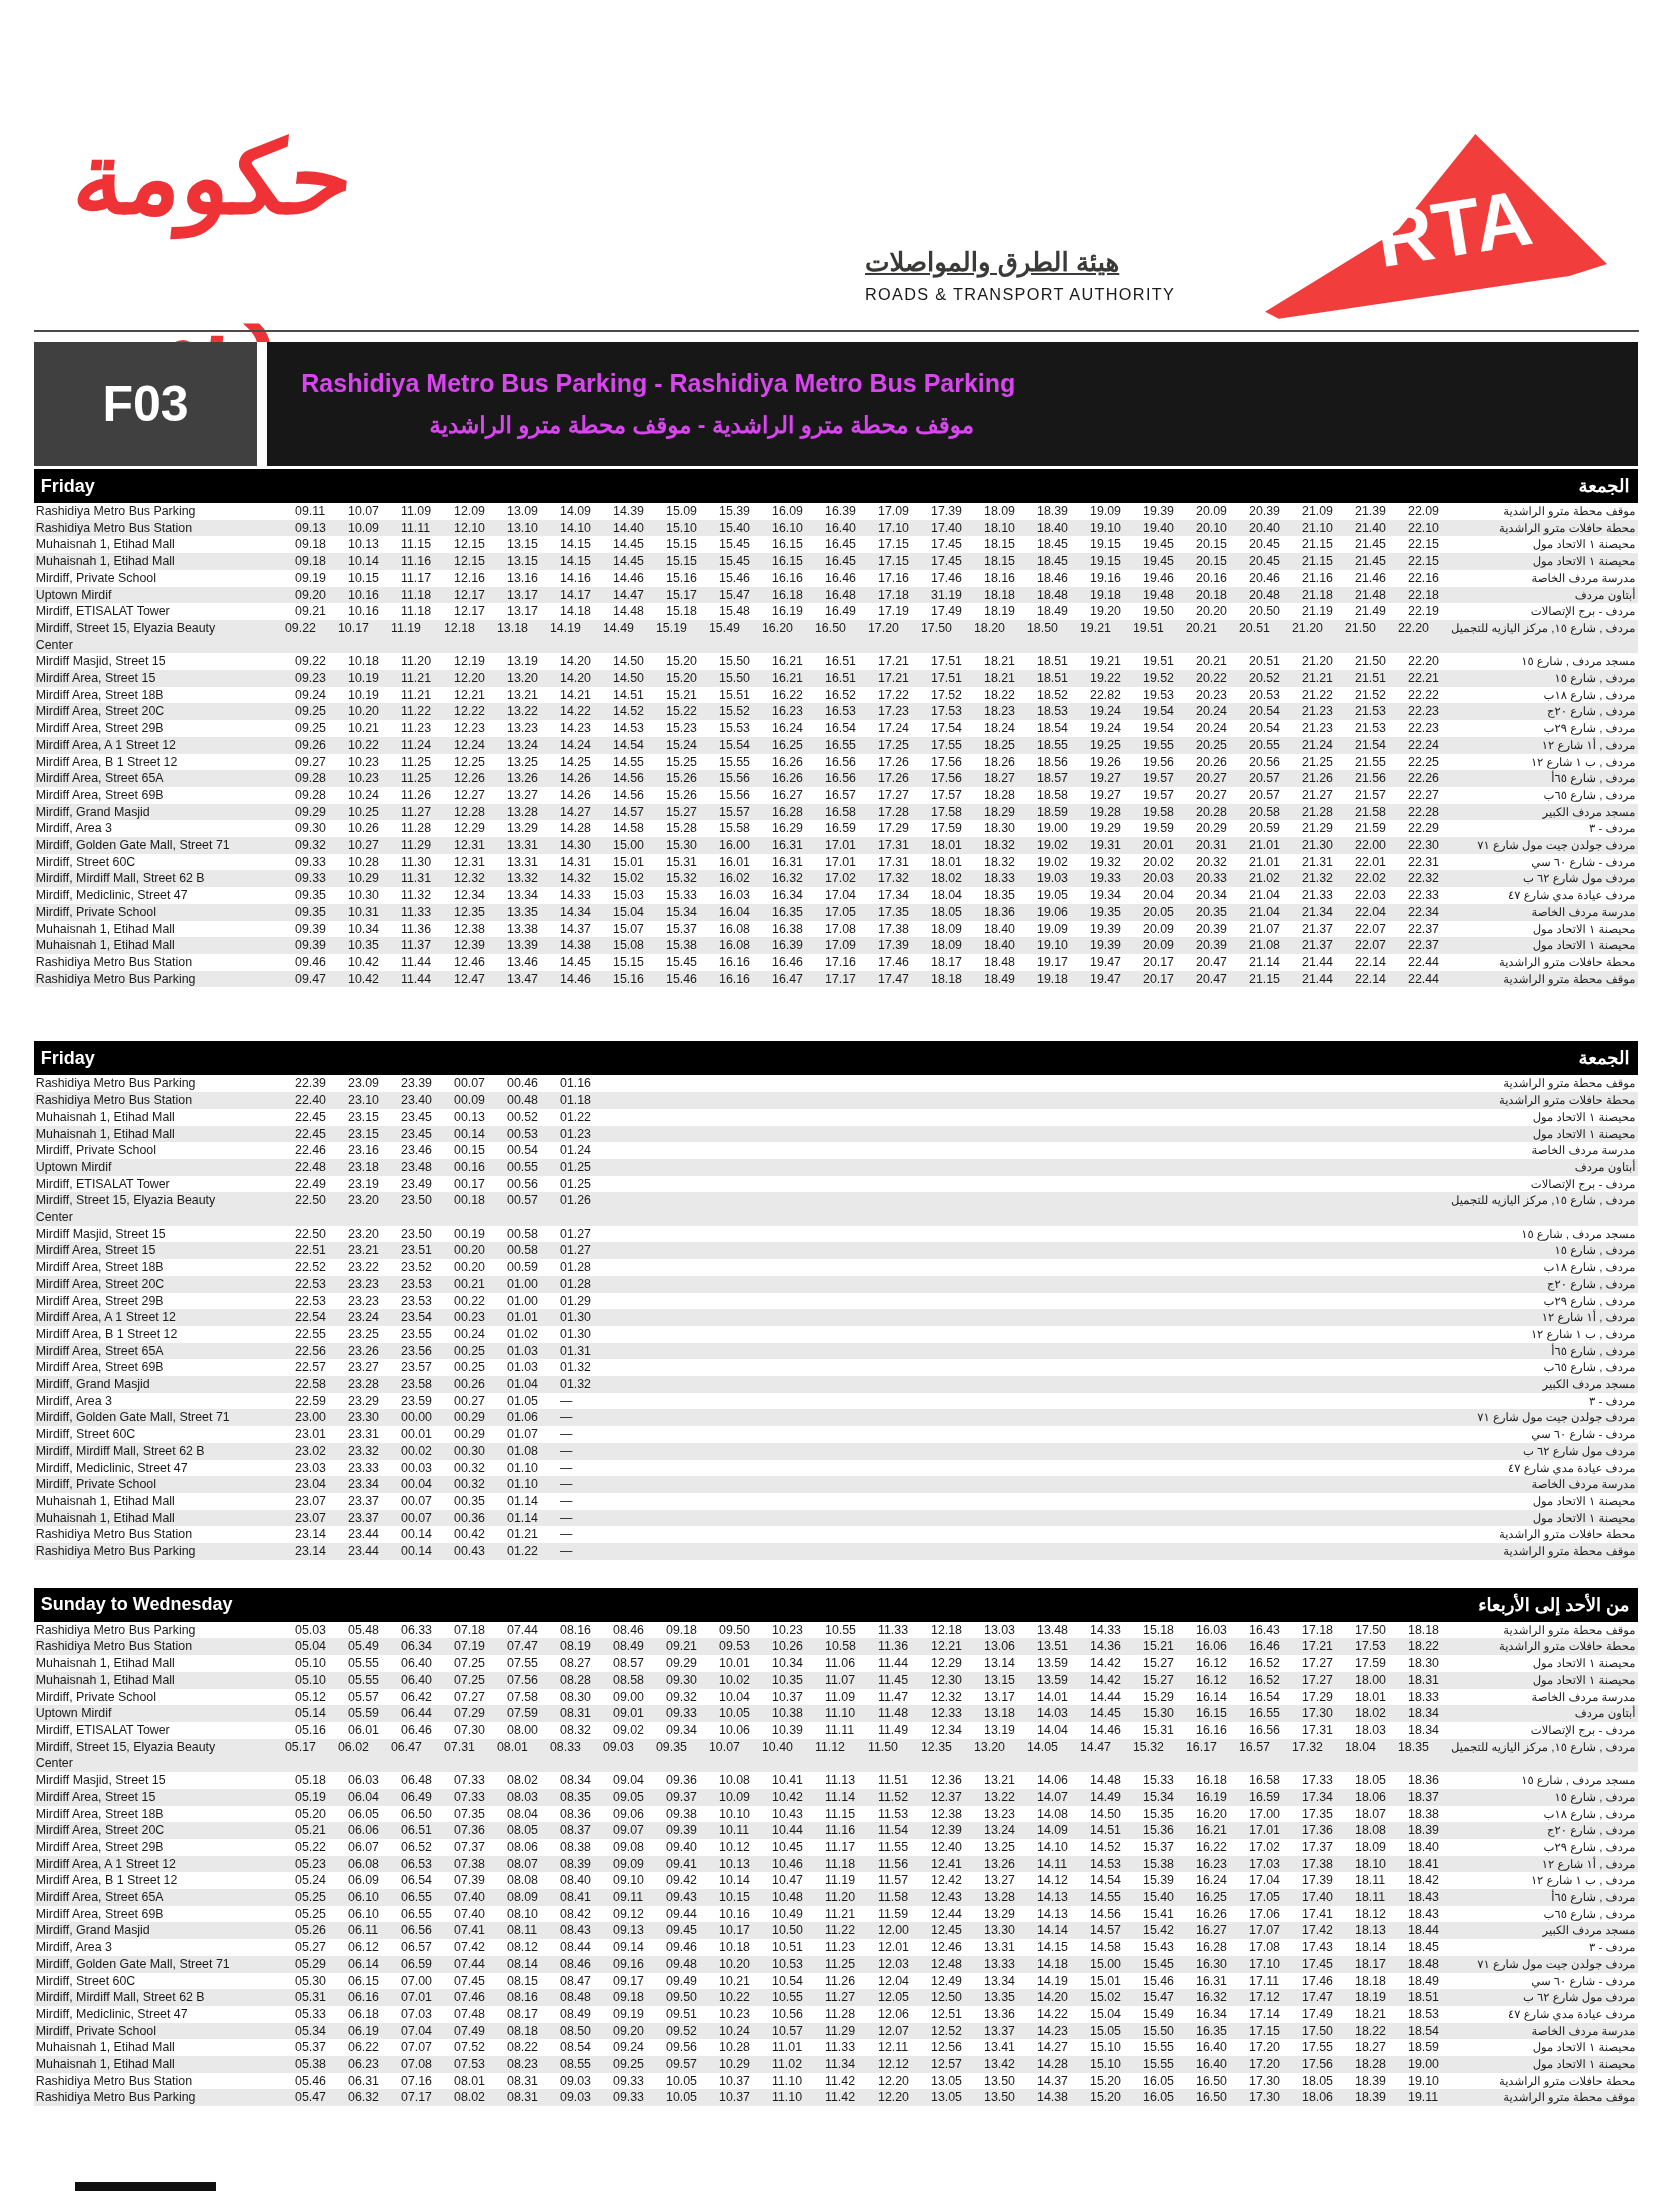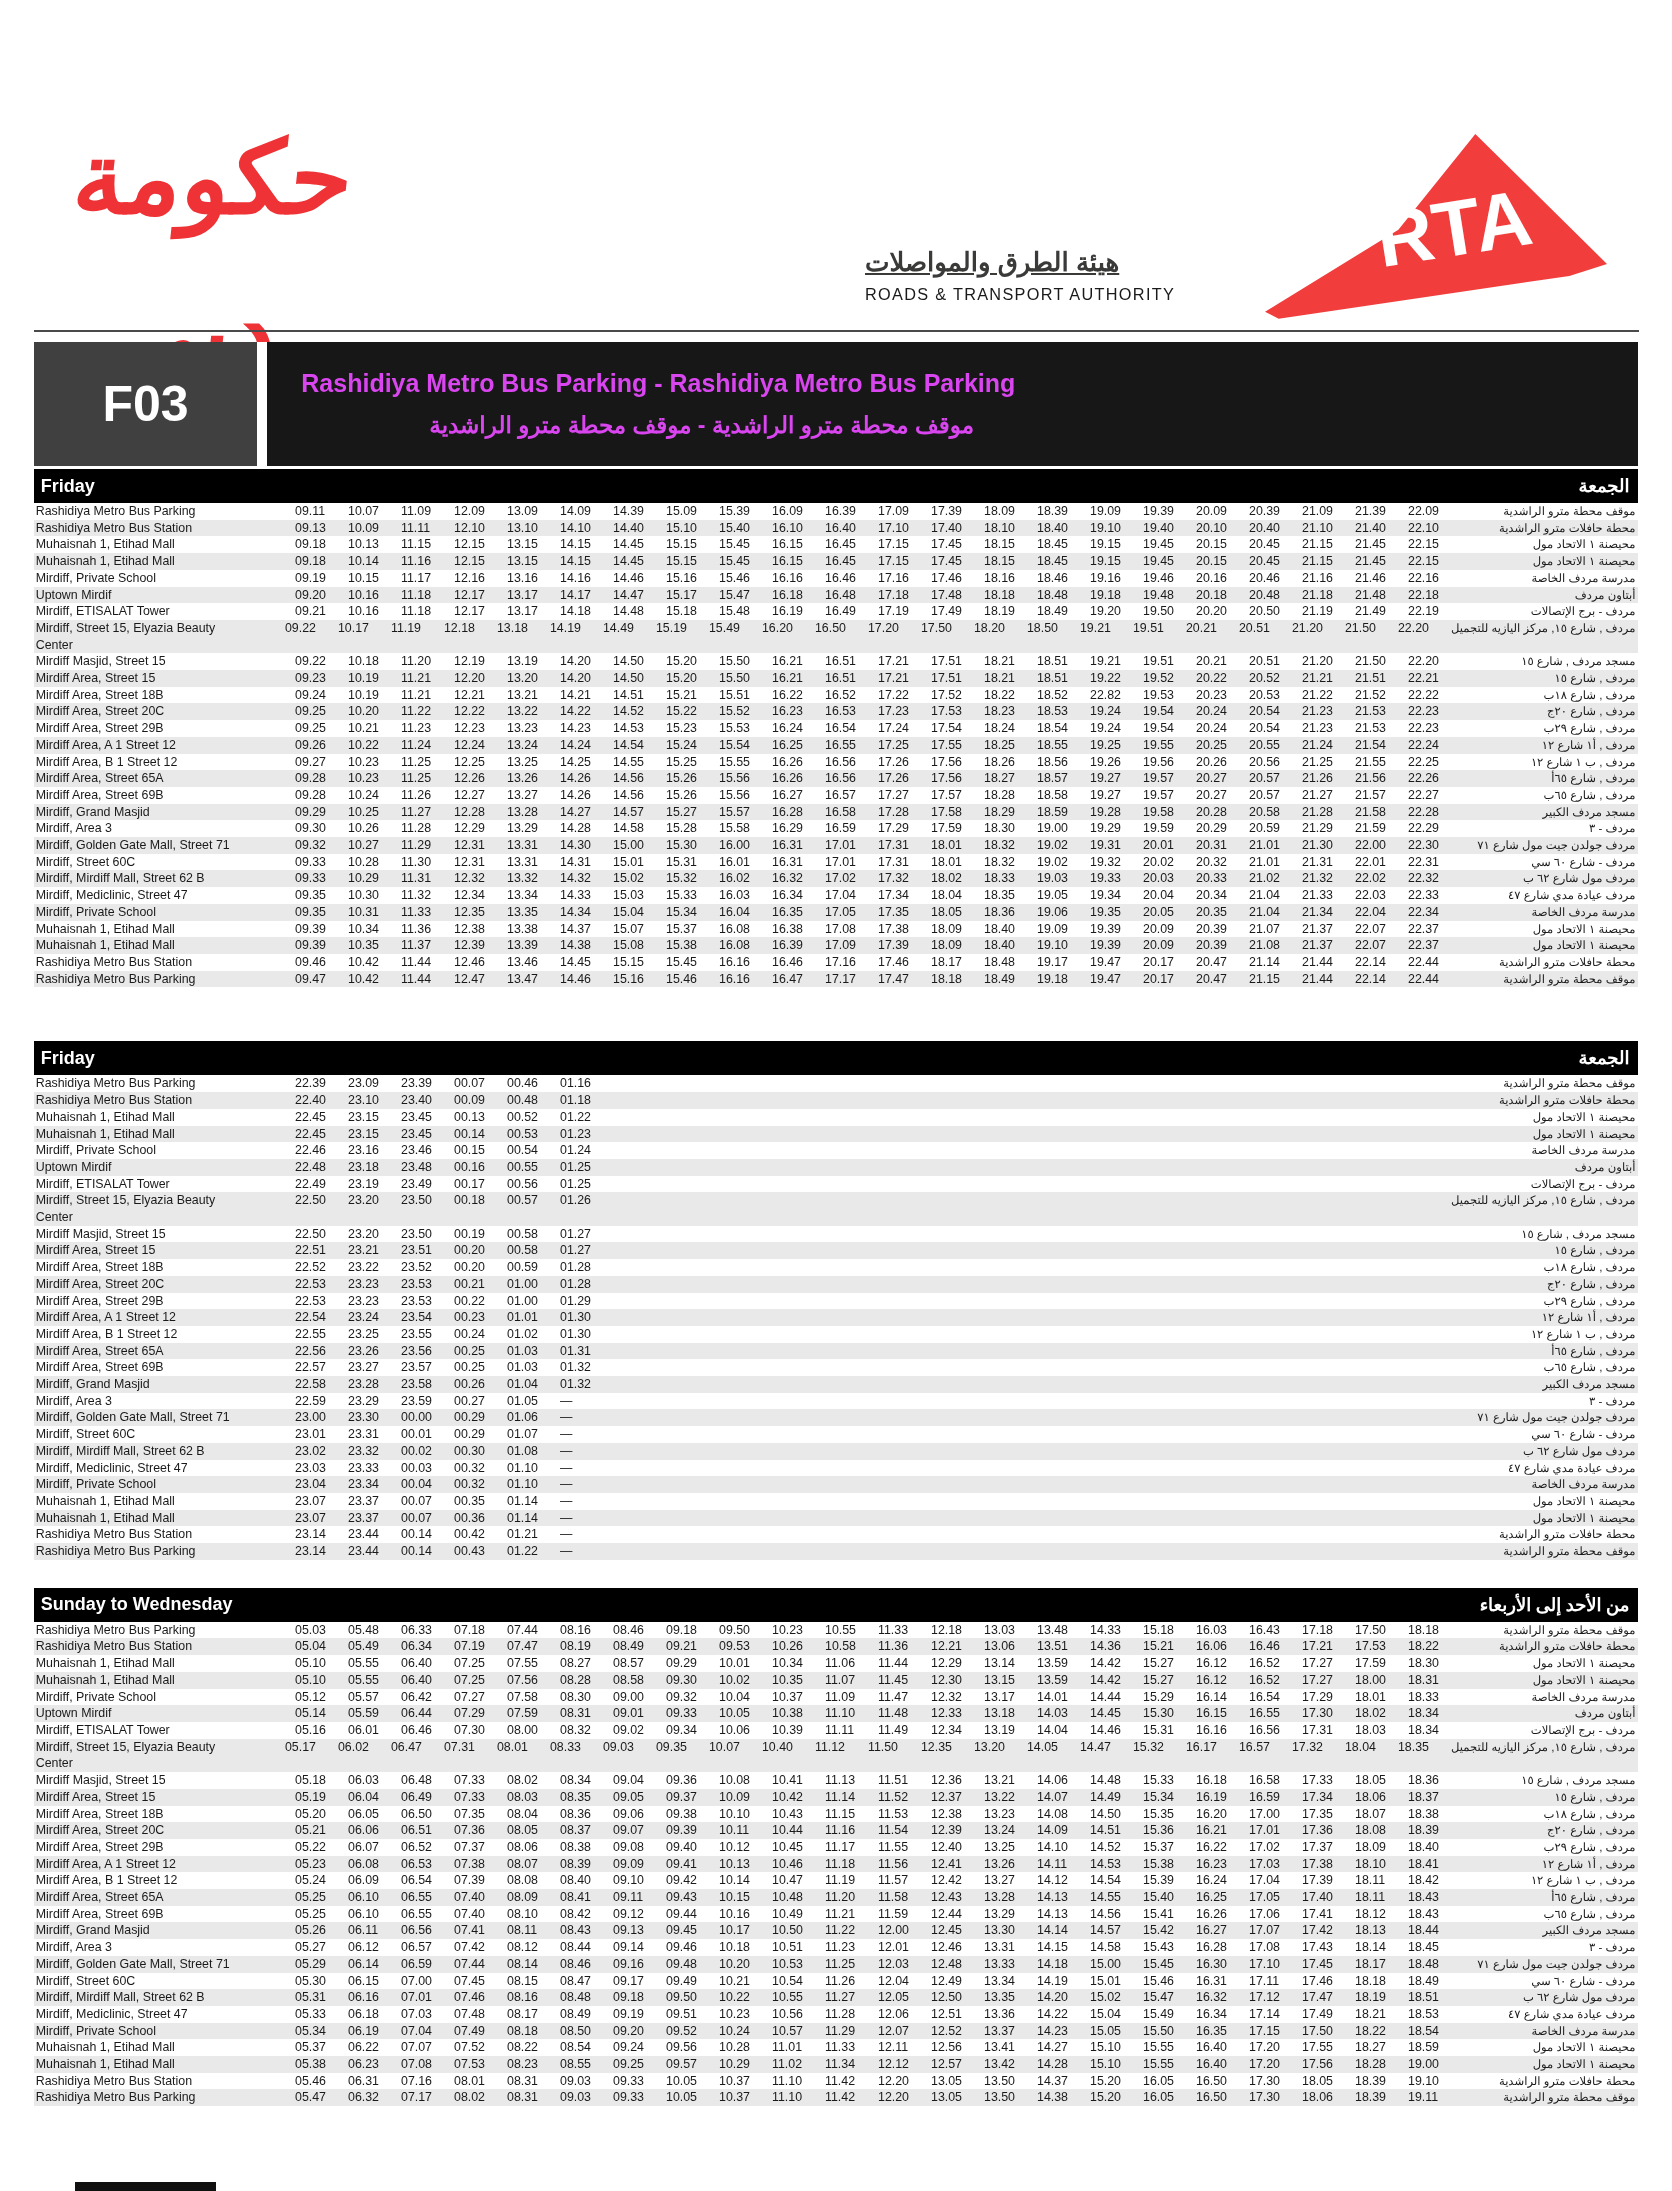--- a/index.html
+++ b/index.html
@@ -25,21 +25,21 @@
   .banner-gap { width:10.3px; background:#fff; }
   .title-box { flex:1; background:#171717; color:#d946ef; display:flex; flex-direction:column;
                justify-content:center; padding-left:34px; }
   .t-en { font-size:25px; font-weight:bold; }
   .t-ar { font-size:23px; font-weight:bold; margin-top:13.7px; margin-left:128px; }
   
   .sections { position:absolute; left:34px; top:469px; width:1604px; }
   .section-bar { height:34px; background:#000000; color:#fff; display:flex;
                  align-items:center; justify-content:space-between; }
   .sec-en { font-size:18px; font-weight:bold; padding-left:6.8px; }
-  .sec-ar { font-size:18px; font-weight:bold; padding-right:8.6px; direction:rtl;font-family:Liberation Serif, serif; }
+  .sec-ar { font-size:18px; font-weight:bold; padding-right:8.6px; direction:rtl; }
   .rows { padding-top:0; }
   .t-row { display:flex; align-items:flex-start; line-height:16.7px; font-size:12.4px; }
   .t-row.alt { background:#e9e9e9; }
   .c-name { width:261px; padding:0 60px 0 1.7px; box-sizing:border-box; }
   .c-times { display:flex; flex:0 0 auto; }
   .c-time { width:53px; flex:0 0 auto; white-space:nowrap; }
   .c-ar { flex:1; text-align:right; direction:rtl; font-size:11.6px; white-space:nowrap;
           padding-right:2.6px; }
   .sec-1 { margin-top:0; }
   .sec-2 { margin-top:54px; }
@@ -234,21 +234,21 @@
               <span class="c-time">11.18</span>
               <span class="c-time">12.17</span>
               <span class="c-time">13.17</span>
               <span class="c-time">14.17</span>
               <span class="c-time">14.47</span>
               <span class="c-time">15.17</span>
               <span class="c-time">15.47</span>
               <span class="c-time">16.18</span>
               <span class="c-time">16.48</span>
               <span class="c-time">17.18</span>
-              <span class="c-time">17.48</span>
+              <span class="c-time">31.19</span>
               <span class="c-time">18.18</span>
               <span class="c-time">18.48</span>
               <span class="c-time">19.18</span>
               <span class="c-time">19.48</span>
               <span class="c-time">20.18</span>
               <span class="c-time">20.48</span>
               <span class="c-time">21.18</span>
               <span class="c-time">21.48</span>
               <span class="c-time">22.18</span>
             </div>

